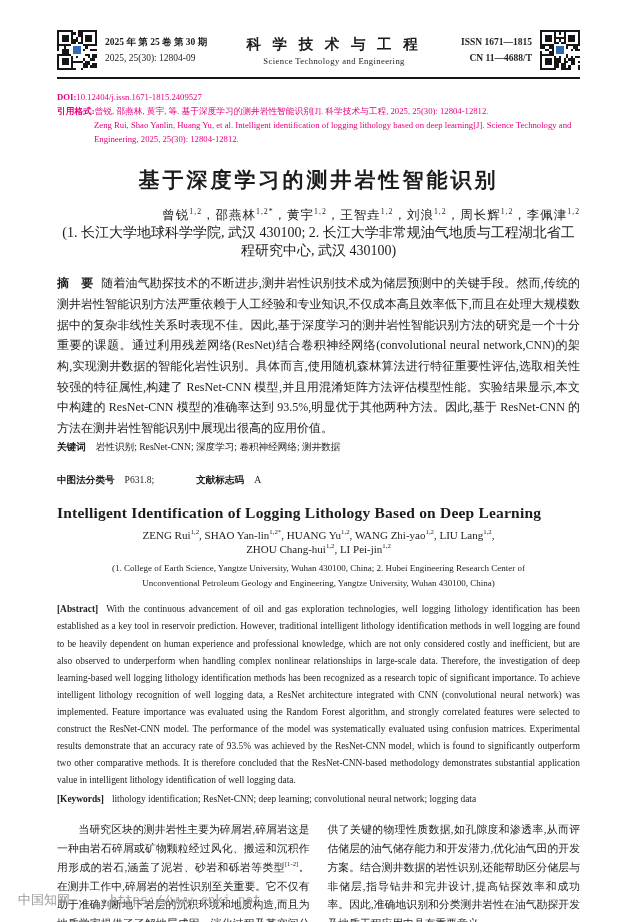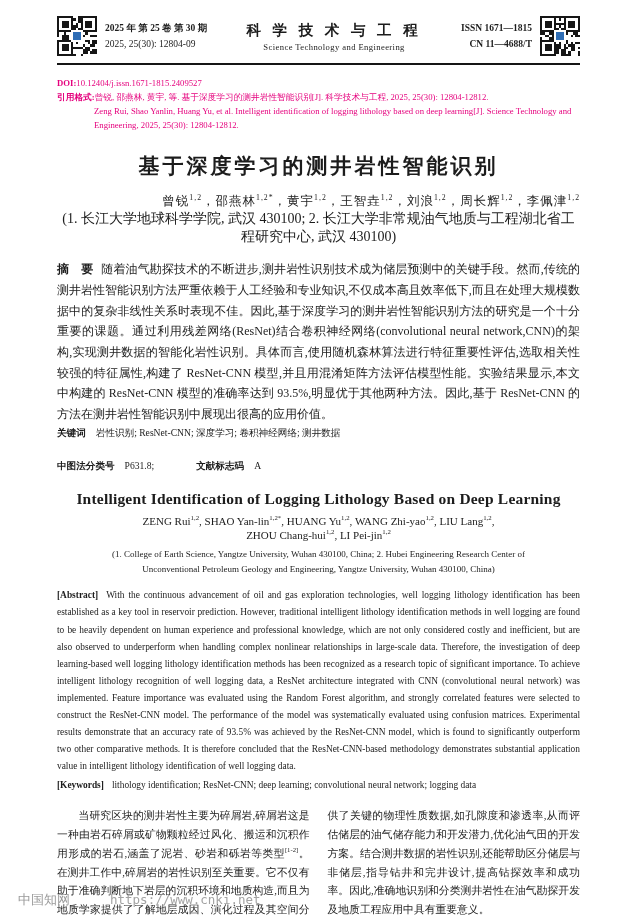--- a/index.html
+++ b/index.html
@@ -3,21 +3,21 @@
 <meta charset="utf-8">
 <style>
   html,body{margin:0;padding:0;background:#ffffff;}
   .page{
     position:relative;
     width:637px;height:922px;
     background:#ffffff;
     font-family:"Liberation Serif","DejaVu Serif",serif;
     color:#1c1c1c;
     box-sizing:border-box;
-    padding:16px 57px 0 57px;
+    padding:30px 57px 0 57px;
     overflow:hidden;
   }
   sup{font-size:0.62em;line-height:0;}
   .b{font-weight:bold;}
 
   
   .hdr{display:flex;align-items:center;justify-content:space-between;}
   .qr{width:40px;height:40px;flex:0 0 40px;}
   .qr svg{width:100%;height:100%;display:block;}
   .issue-info{font-size:9.5px;line-height:1.7;margin-left:8px;white-space:nowrap;}
@@ -42,21 +42,21 @@
   
   .abs-cn{margin-top:13px;font-size:12px;line-height:1.72;text-align:justify;}
   .abs-cn .lbl{font-weight:bold;margin-right:8px;}
   .kw-cn{margin-top:1px;font-size:9.6px;line-height:1.7;}
   .kw-cn .lbl{font-weight:bold;margin-right:10px;}
   .clc{margin-top:18px;font-size:9.6px;}
   .clc .lbl{font-weight:bold;margin-right:10px;}
   .clc .gap{margin-left:42px;}
 
   
-  .title-en{margin:17px 0 0 0;text-align:center;font-size:15.5px;font-weight:bold;letter-spacing:0.2px;}
+  .title-en{margin:17px 0 0 0;font-size:15.5px;font-weight:bold;letter-spacing:0.2px;}
   .authors-en{text-align:center;font-size:11px;margin-top:7px;}
   .authors-en + .authors-en{margin-top:2px;}
   .affil-en{margin:6px auto 0 auto;max-width:468px;text-align:center;font-size:9px;line-height:1.65;}
 
   .abs-en{margin-top:11px;font-size:9.4px;line-height:1.82;text-align:justify;}
   .abs-en .lbl{font-weight:bold;margin-right:8px;}
   .kw-en{margin-top:1px;font-size:9.4px;line-height:1.8;}
   .kw-en .lbl{font-weight:bold;margin-right:8px;}
 
   

